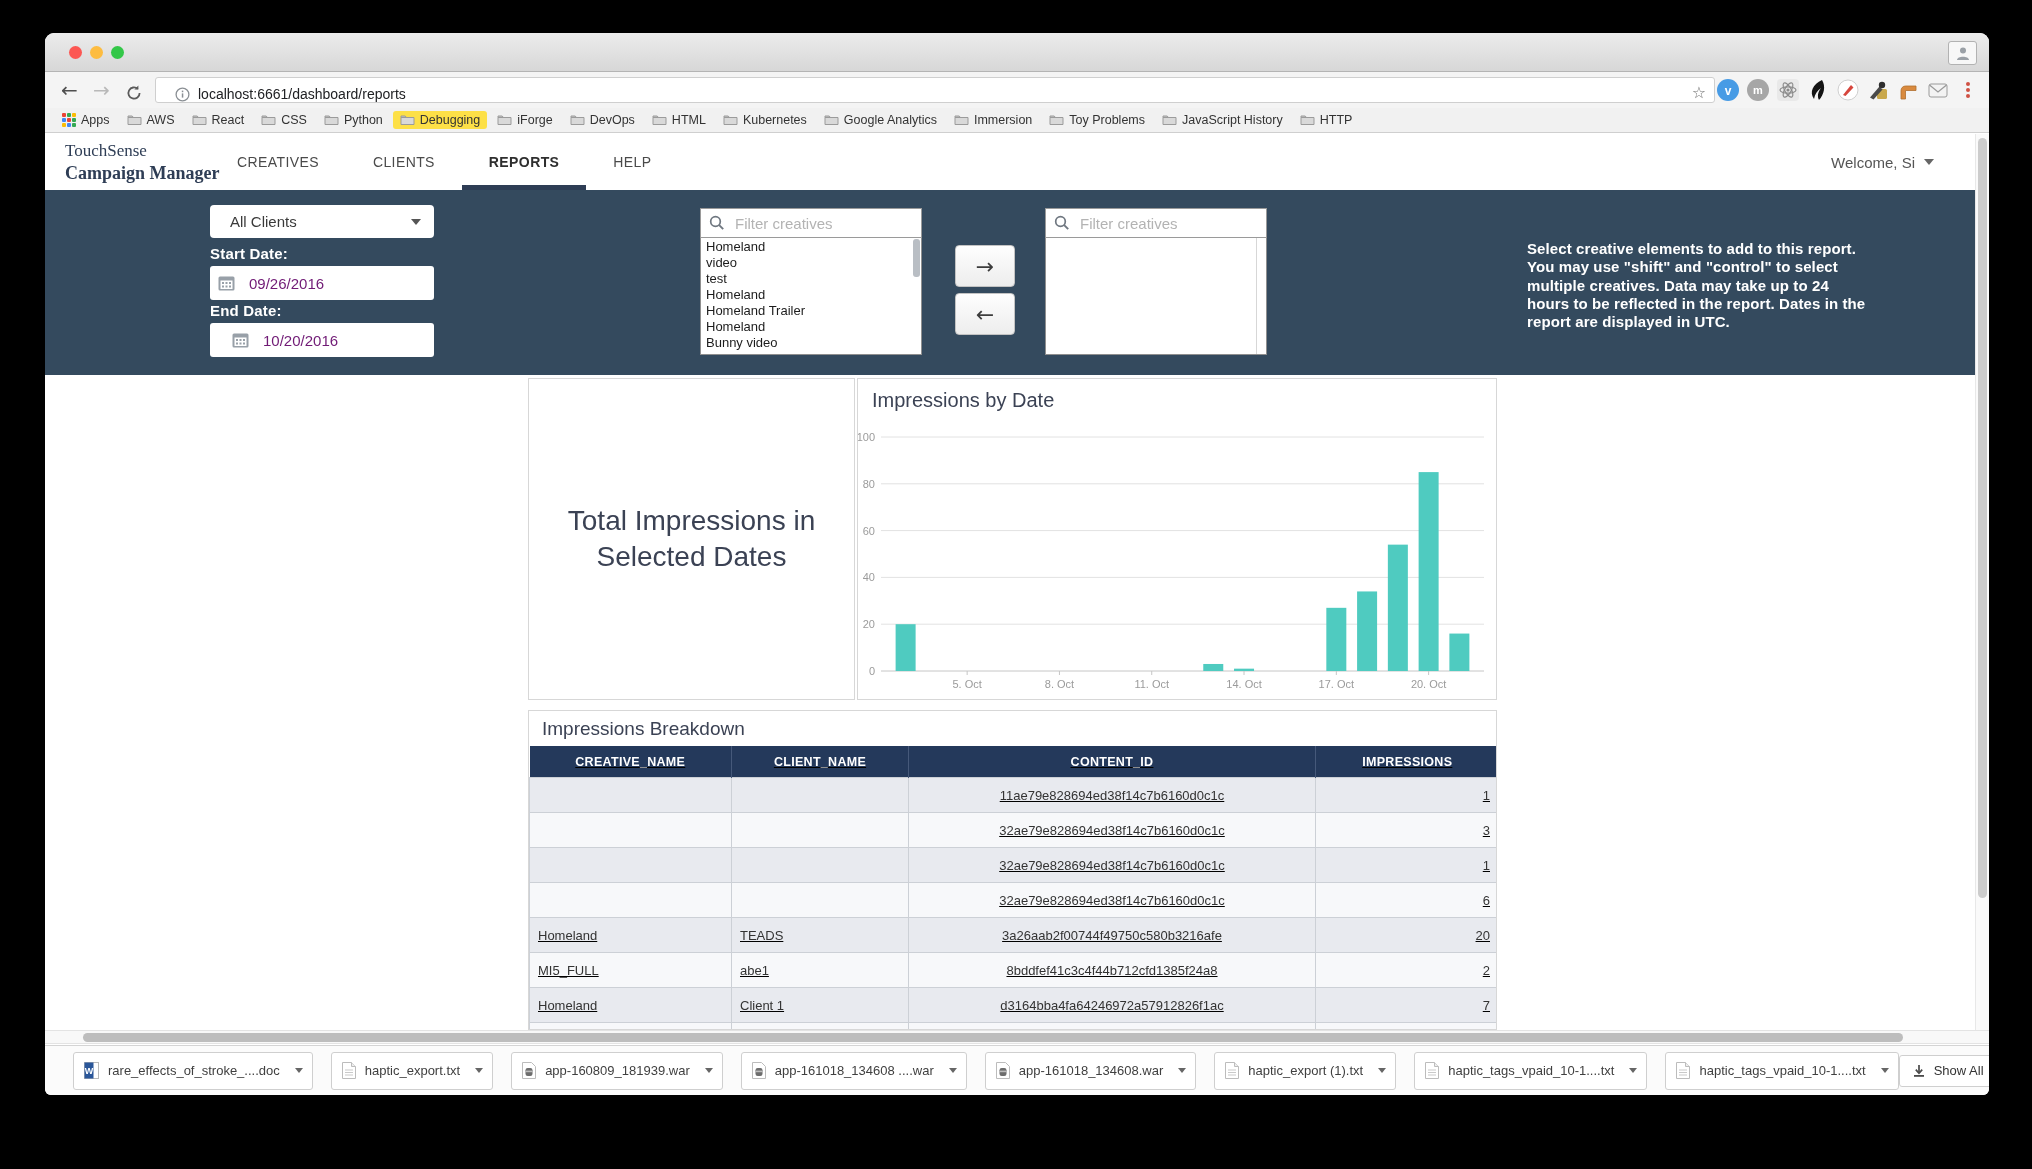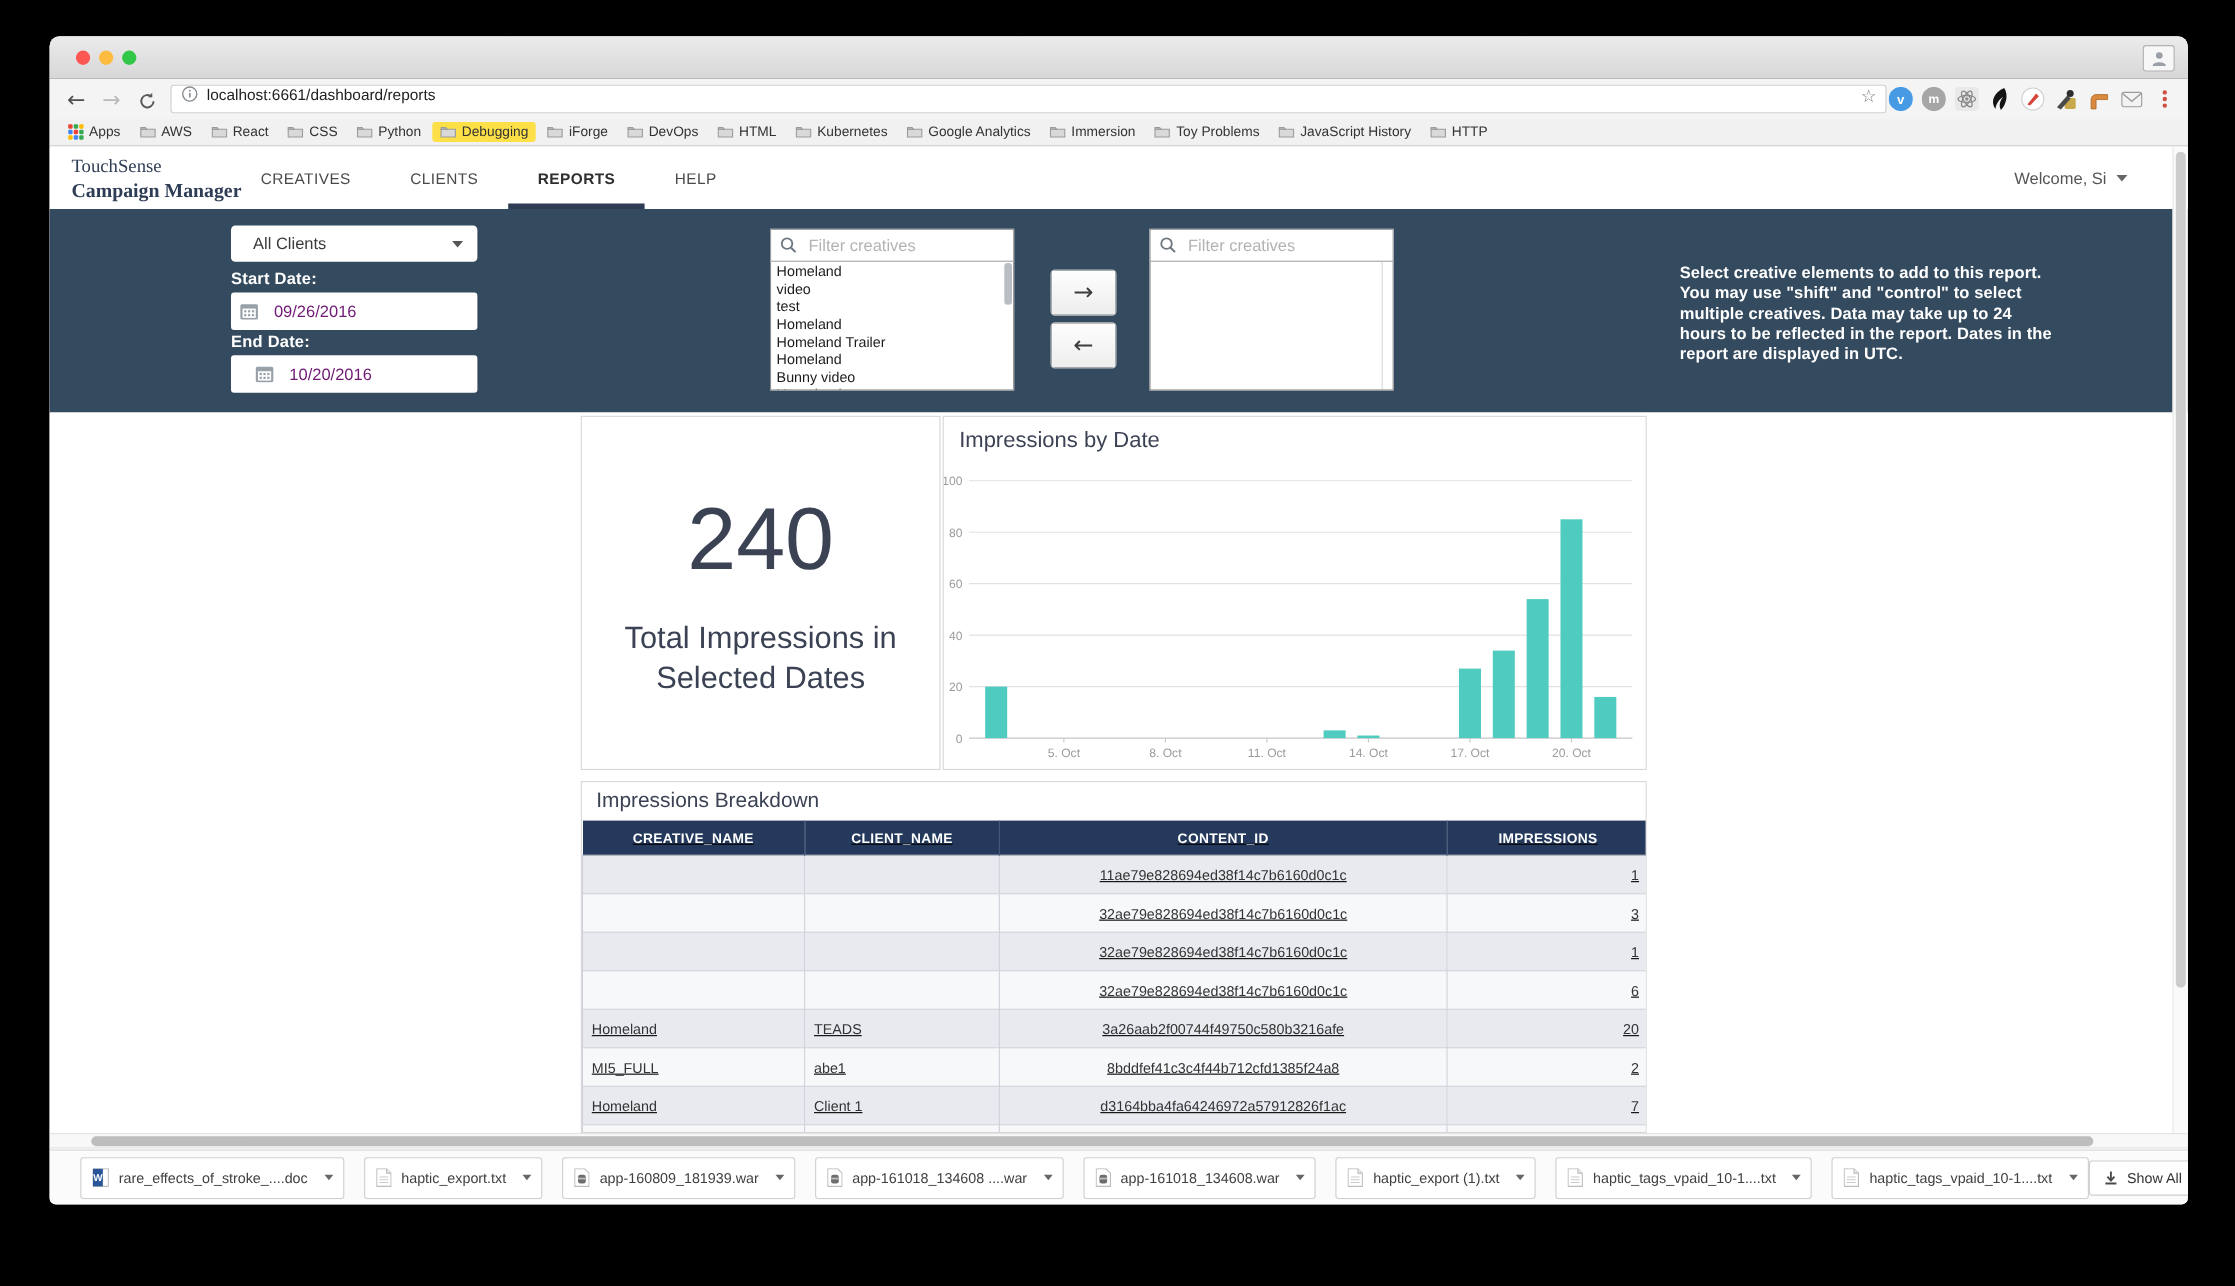--- a/index.html
+++ b/index.html
@@ -17,21 +17,21 @@
   .tl-green{left:66px;background:#33c748;}
   .profile-box{position:absolute;right:12px;top:8px;width:27px;height:22px;border:1px solid #b2b2b2;
                border-radius:3px;background:#f7f7f7;display:flex;align-items:center;justify-content:center;}
   
   .toolbar{position:absolute;top:39px;left:0;width:100%;height:36px;background:#f4f4f4;}
   .navbtn{position:absolute;top:4px;font-size:20px;color:#4f4f4f;line-height:28px;}
   .nav-back{left:16px;}
   .nav-fwd{left:48px;color:#b9b9b9;}
   .nav-reload{left:80px;top:9px;}
   .urlbar{position:absolute;left:110px;top:5px;width:1560px;height:26px;background:#fff;
-          border:1px solid #cfcfcf;border-radius:3px;display:flex;align-items:flex-start;box-sizing:border-box;}
+          border:1px solid #cfcfcf;border-radius:3px;display:flex;align-items:flex-end;box-sizing:border-box;padding-left:10px;}
   .url-info{margin:0 8px 0 9px;display:flex;}
   .url-text{font-size:14px;color:#202124;}
   .url-star{margin-left:auto;margin-right:8px;color:#767676;font-size:16px;}
   .extensions{position:absolute;right:10px;top:7px;display:flex;align-items:center;gap:8px;}
   .ext{width:22px;height:22px;display:flex;align-items:center;justify-content:center;}
   
   .bookmarksbar{position:absolute;top:75px;left:0;width:100%;height:25px;background:#f1f1f1;
                 border-bottom:1px solid #cfcfcf;display:flex;align-items:center;padding-left:10px;
                 gap:3px;box-sizing:border-box;}
   .bookmark{display:flex;align-items:center;gap:5px;padding:2px 7px;border-radius:3px;
@@ -464,21 +464,20 @@
         <ul></ul>
         <span class="scroll-track-line"></span>
       </div>
     </div>
 
     <div class="instructions">Select creative elements to add to this report. You may use "shift" and "control" to select multiple creatives. Data may take up to 24 hours to be reflected in the report. Dates in the report are displayed in UTC.</div>
   </div>
 
   <div class="content">
     <div class="panel panel-total">
-      <div class="total-number">240</div>
       <div class="total-caption">Total Impressions in Selected Dates</div>
     </div>
     <div class="panel panel-chart">
       <div class="chart-title">Impressions by Date</div>
       <svg width="638" height="320" id="chart-svg">
           <line x1="23" x2="626" y1="292" y2="292" stroke="#c6c6c6" stroke-width="1"></line>
           <text x="17" y="296" text-anchor="end" fill="#9b9b9b" font-size="11">0</text>
           <line x1="23" x2="626" y1="245.2" y2="245.2" stroke="#e2e2e2" stroke-width="1"></line>
           <text x="17" y="249.2" text-anchor="end" fill="#9b9b9b" font-size="11">20</text>
           <line x1="23" x2="626" y1="198.39999999999998" y2="198.39999999999998" stroke="#e2e2e2" stroke-width="1"></line>

